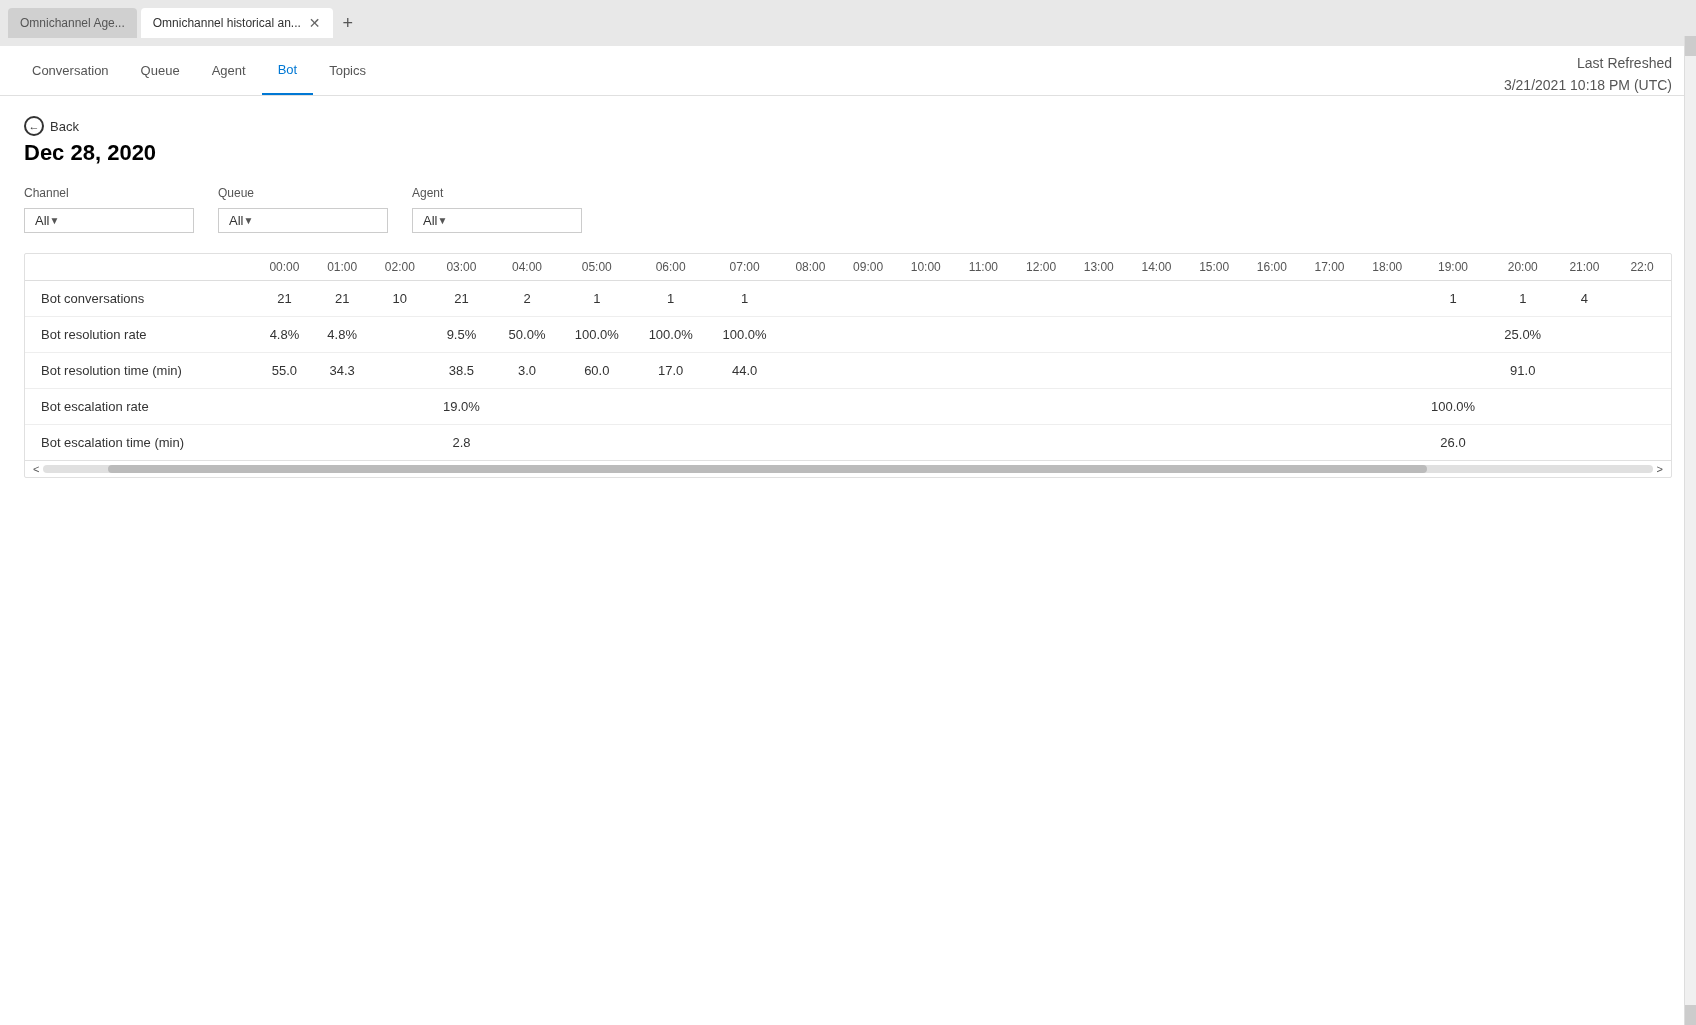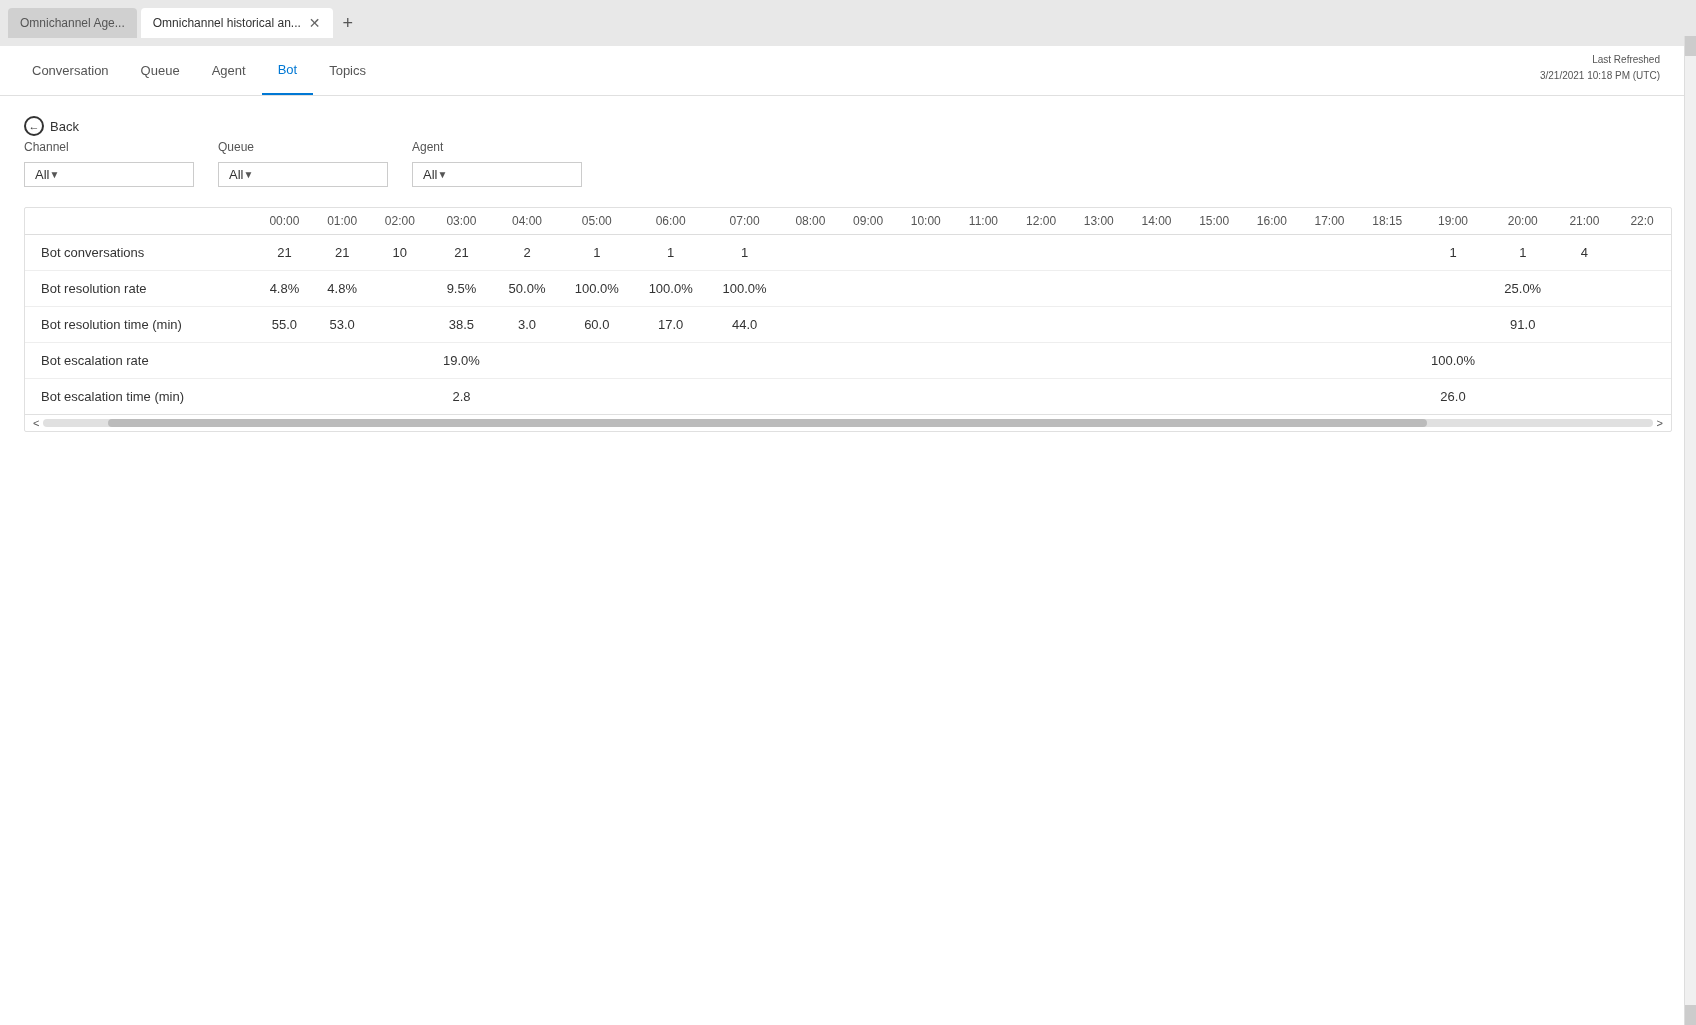--- a/index.html
+++ b/index.html
@@ -73,23 +73,23 @@
       display: flex;
       align-items: center;
     }
     .nav-item.active {
       color: #0078d4;
       border-bottom: 2px solid #0078d4;
       font-weight: 500;
     }
     .last-refreshed {
       position: absolute;
-      right: 36px;
+      right: 24px;
       top: 6px;
-      font-size: 10px;
+      font-size: 14px;
       color: #555;
       text-align: right;
       line-height: 1.6;
     }
 
     
     .content {
       padding: 20px 24px;
     }
 
@@ -295,20 +295,21 @@
       <div>3/21/2021 10:18 PM (UTC)</div>
     </div>
   </nav>
 
   <div class="content">
 
     <div class="back-btn">
       <div class="back-circle">←</div>
       <span>Back</span>
     </div>
+    <div class="date-heading">Dec 28, 2020</div>
 
     <div class="filters">
       <div class="filter-group">
         <span class="filter-label">Channel</span>
         <div class="filter-select">
           <span>All</span>
           <span class="chevron">▼</span>
         </div>
       </div>
       <div class="filter-group">
@@ -344,21 +345,21 @@
                 <th>08:00</th>
                 <th>09:00</th>
                 <th>10:00</th>
                 <th>11:00</th>
                 <th>12:00</th>
                 <th>13:00</th>
                 <th>14:00</th>
                 <th>15:00</th>
                 <th>16:00</th>
                 <th>17:00</th>
-                <th>18:15</th>
+                <th>18:00</th>
                 <th>19:00</th>
                 <th>20:00</th>
                 <th>21:00</th>
                 <th>22:0</th>
               </tr>
           </thead>
           <tbody id="metricsTableBody">
           <tr>
                 <td class="row-label">Bot conversations</td>
                 <td>21</td>
@@ -407,21 +408,21 @@
                 <td></td>
                 <td></td>
                 <td></td>
                 <td>25.0%</td>
                 <td></td>
                 <td></td>
               </tr>
               <tr>
                 <td class="row-label">Bot resolution time (min)</td>
                 <td>55.0</td>
-                <td>53.0</td>
+                <td>34.3</td>
                 <td></td>
                 <td>38.5</td>
                 <td>3.0</td>
                 <td>60.0</td>
                 <td>17.0</td>
                 <td>44.0</td>
                 <td></td>
                 <td></td>
                 <td></td>
                 <td></td>

